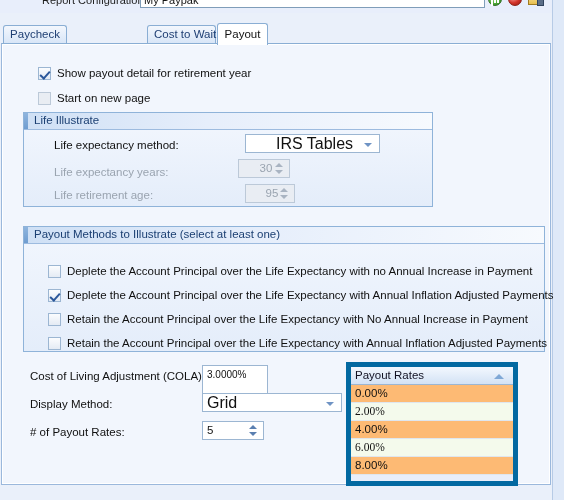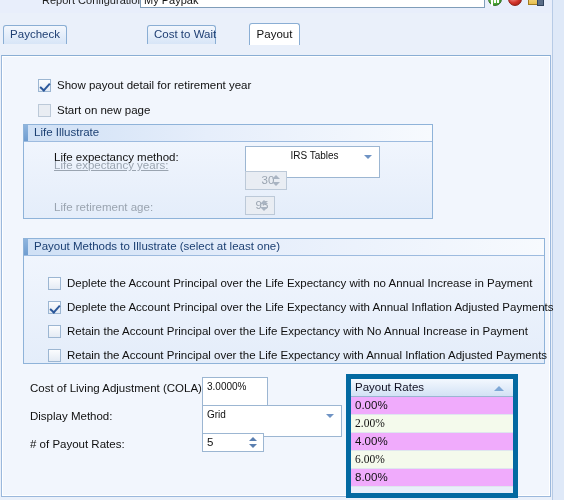--- a/index.html
+++ b/index.html
@@ -123,33 +123,31 @@
     cursor: default;
   }
   .tab.active {
     top: 0px;
     height: 22px;
     line-height: 20px;
     background: #ffffff;
     border-color: #8aaed4;
     color: #111;
     z-index: 4;
-    margin-left: 32px;
   }
 
   
   .panel {
     position: absolute;
     left: 1px; top: 43px;
     width: 550px; height: 442px;
     box-sizing: border-box;
     background: #f2f6fd;
     border: 1px solid #9bb8dc;
     border-top-color: #8aaed4;
-    margin-top: 12px;
   }
   .panel-inner-edge {
     position: absolute;
     left: 0; top: 0;
     right: 0; bottom: 0;
     border: 1px solid #ffffff;
     pointer-events: none;
   }
   .right-gutter {
     position: absolute;
@@ -236,24 +234,24 @@
     color: #101010;
     white-space: nowrap;
     line-height: 14px;
   }
   .flabel.dim { color: #9aa4b0; }
 
   
   .combo {
     position: absolute;
     box-sizing: border-box;
-    height: 32px;
+    height: 19px;
     background: #ffffff;
     border: 1px solid #9cb6d2;
-    font-size: 10px;
+    font-size: 16px;
     color: #111;
     line-height: 17px;
     padding-left: 4px;
     white-space: nowrap;
     overflow: hidden;
   }
   .combo .arrow {
     position: absolute;
     right: 7px; top: 8px;
     width: 0; height: 0;
@@ -339,21 +337,21 @@
   .grid-row {
     position: relative;
     height: 18px;
     box-sizing: border-box;
     border-bottom: 1px solid #dfe6ee;
     font-size: 11.5px;
     color: #111;
     line-height: 17px;
     padding-left: 4px;
     white-space: nowrap;
-    background: #f0abfc;
+    background: #fdba74;
   }
   .grid-row.alt { background: #f4faec; font-family: Liberation Serif, serif; }
   .grid-filler {
     height: 17px;
     background: #e8eefa;
   }
 </style>
 </head>
 <body>
 
@@ -395,29 +393,29 @@
         <div class="group-title">Life Illustrate</div>
       </div>
       <div class="group-body">
 
         <div class="flabel" style="left:30px; top:8px;">Life expectancy method:</div>
         <div class="combo" style="left:221px; top:4px; width:135px;">
           <span>IRS Tables</span>
           <span class="arrow"></span>
         </div>
 
-        <div class="flabel dim" style="left:30px; top:16px;text-decoration:underline;">Life expectancy years:</div>
-        <div class="spin dim" style="left:221px; top:29px; width:42px;">
+        <div class="flabel dim" style="left:30px; top:35px;">Life expectancy years:</div>
+        <div class="spin dim" style="left:214px; top:29px; width:52px;">
           <span>30</span>
           <span class="up"></span>
           <span class="dn"></span>
         </div>
 
         <div class="flabel dim" style="left:30px; top:58px;">Life retirement age:</div>
-        <div class="spin dim" style="left:221px; top:54px; width:30px;">
+        <div class="spin dim" style="left:221px; top:54px; width:50px;">
           <span>95</span>
           <span class="up"></span>
           <span class="dn"></span>
         </div>
 
       </div>
     </div>
 
     <div class="group" style="left:21px; top:182px; width:522px; height:126px;">
       <div class="group-head">

